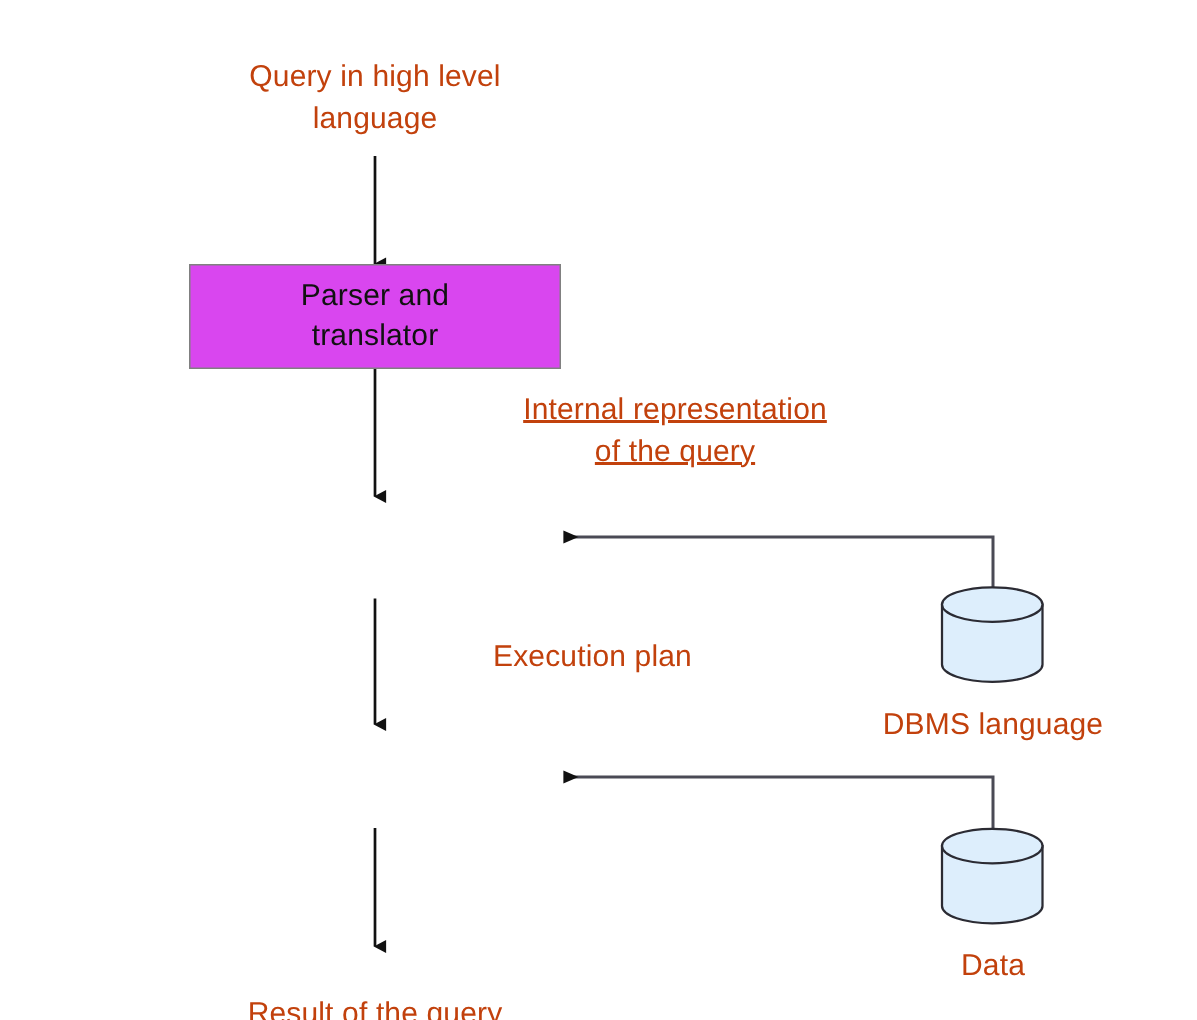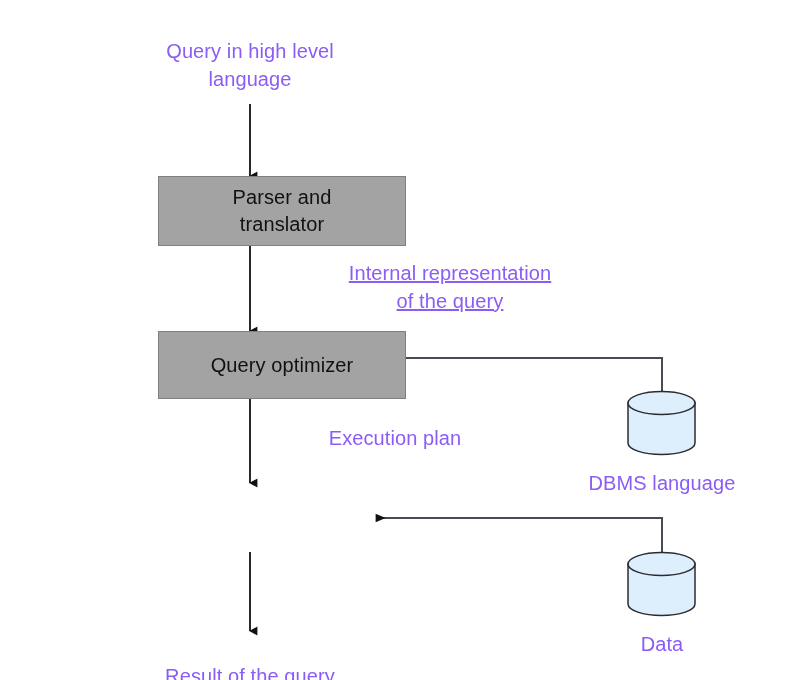--- a/index.html
+++ b/index.html
@@ -20,37 +20,36 @@
   .svg-layer {
     position: absolute;
     left: 0;
     top: 0;
     width: 798px;
     height: 680px;
   }
   .node-box {
     position: absolute;
     box-sizing: border-box;
-    background: #a3a3a3;
+    background: #d946ef;
     border: 1.6px solid #808080;
     display: flex;
     align-items: center;
     justify-content: center;
     text-align: center;
     color: #111111;
     font-size: 20px;
     line-height: 1.35;
     white-space: pre-line;
     letter-spacing: 0.1px;
-    margin-left: 32px;
   }
   .free-label {
     position: absolute;
     text-align: center;
-    color: #8b5cf6;
+    color: #c2410c;
     font-size: 20px;
     line-height: 1.38;
     white-space: pre-line;
     letter-spacing: 0.1px;
   }
 </style>
 </head>
 <body>
 
 <div id="canvas">
@@ -92,23 +91,20 @@
 language</div>
 
   <div class="node-box" style="left:126px; top:176px; width:248px; height:70px;">
     <span>Parser and
 translator</span>
   </div>
 
   <div class="free-label" style="left:312px; top:260px; width:276px;text-decoration:underline;">Internal representation
 of the query</div>
 
-  <div class="node-box" style="left:126px; top:331px; width:248px; height:68px;">
-    <span>Query optimizer</span>
-  </div>
 
   <div class="free-label" style="left:295px; top:425px; width:200px;">Execution plan</div>
 
 
   <div class="free-label" style="left:140px; top:663px; width:220px;">Result of the query</div>
 
   <div class="free-label" style="left:566px; top:470px; width:192px;">DBMS language</div>
 
   <div class="free-label" style="left:581px; top:631px; width:162px;">Data</div>
 

